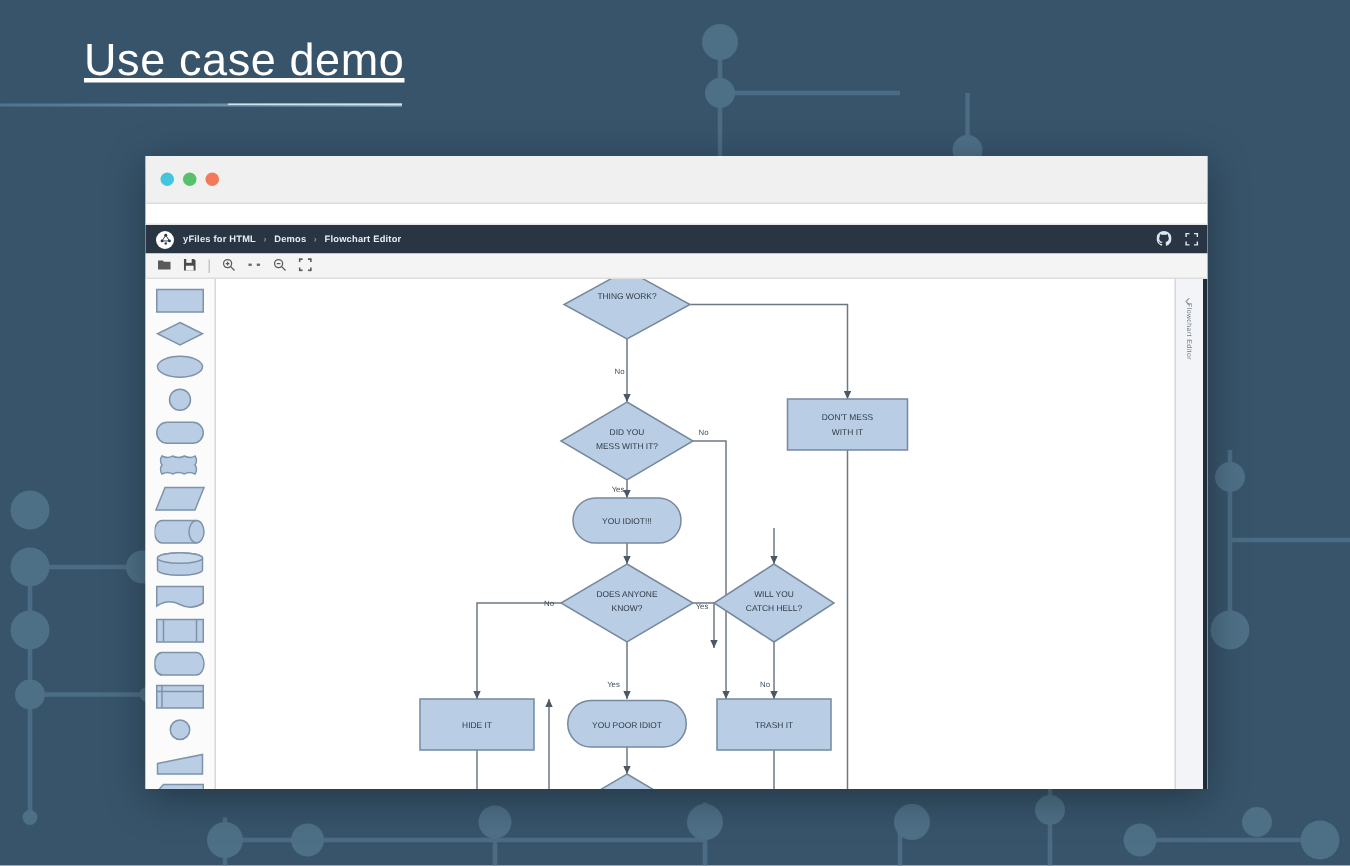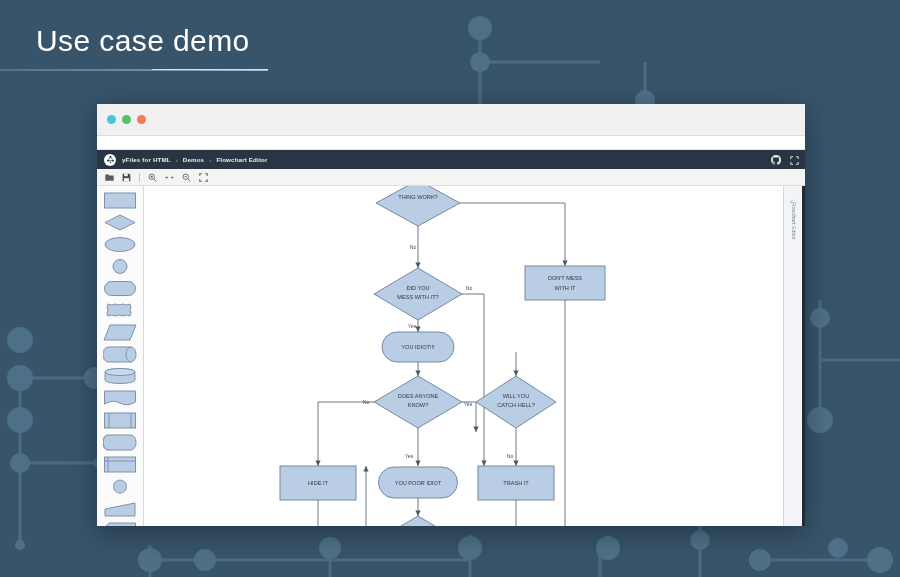--- a/index.html
+++ b/index.html
@@ -9,22 +9,22 @@
     background:#37546b;
     font-family:"Liberation Sans", sans-serif;
     -webkit-font-smoothing:antialiased;
   }
 
   
   #bg-network{position:absolute;inset:0;width:900px;height:577px;pointer-events:none;}
 
   
   .slide-title{
-    position:absolute;left:36px;top:24px;
-    font-size:30px;color:#ffffff;letter-spacing:.4px;font-weight:400;
+    position:absolute;left:56px;top:24px;
+    font-size:30px;color:#ffffff;letter-spacing:.4px;font-weight:400;text-decoration:underline;
   }
   .title-rule{
     position:absolute;left:0;top:69px;width:268px;height:2px;
     background:linear-gradient(90deg,#4c7390 0%,#6e93ad 60%,#9dbdd2 100%);
   }
   .title-rule::after{
     content:"";position:absolute;left:152px;top:0;width:116px;height:1px;background:#cfe2ef;
   }
 
   

